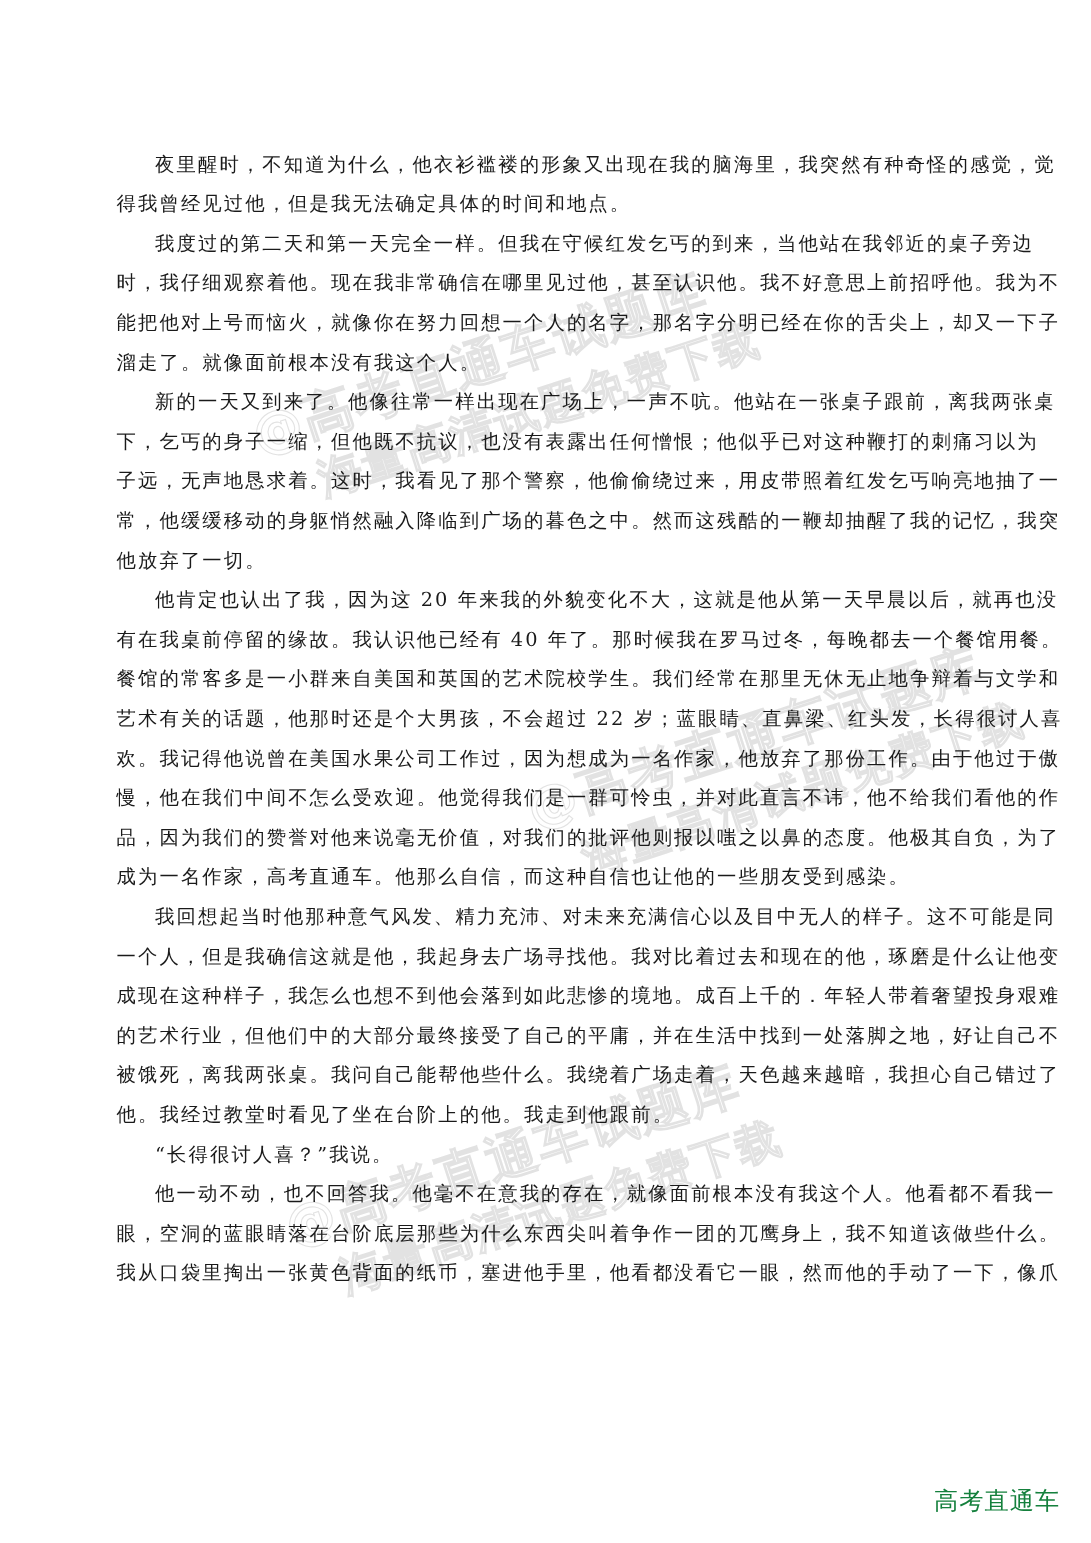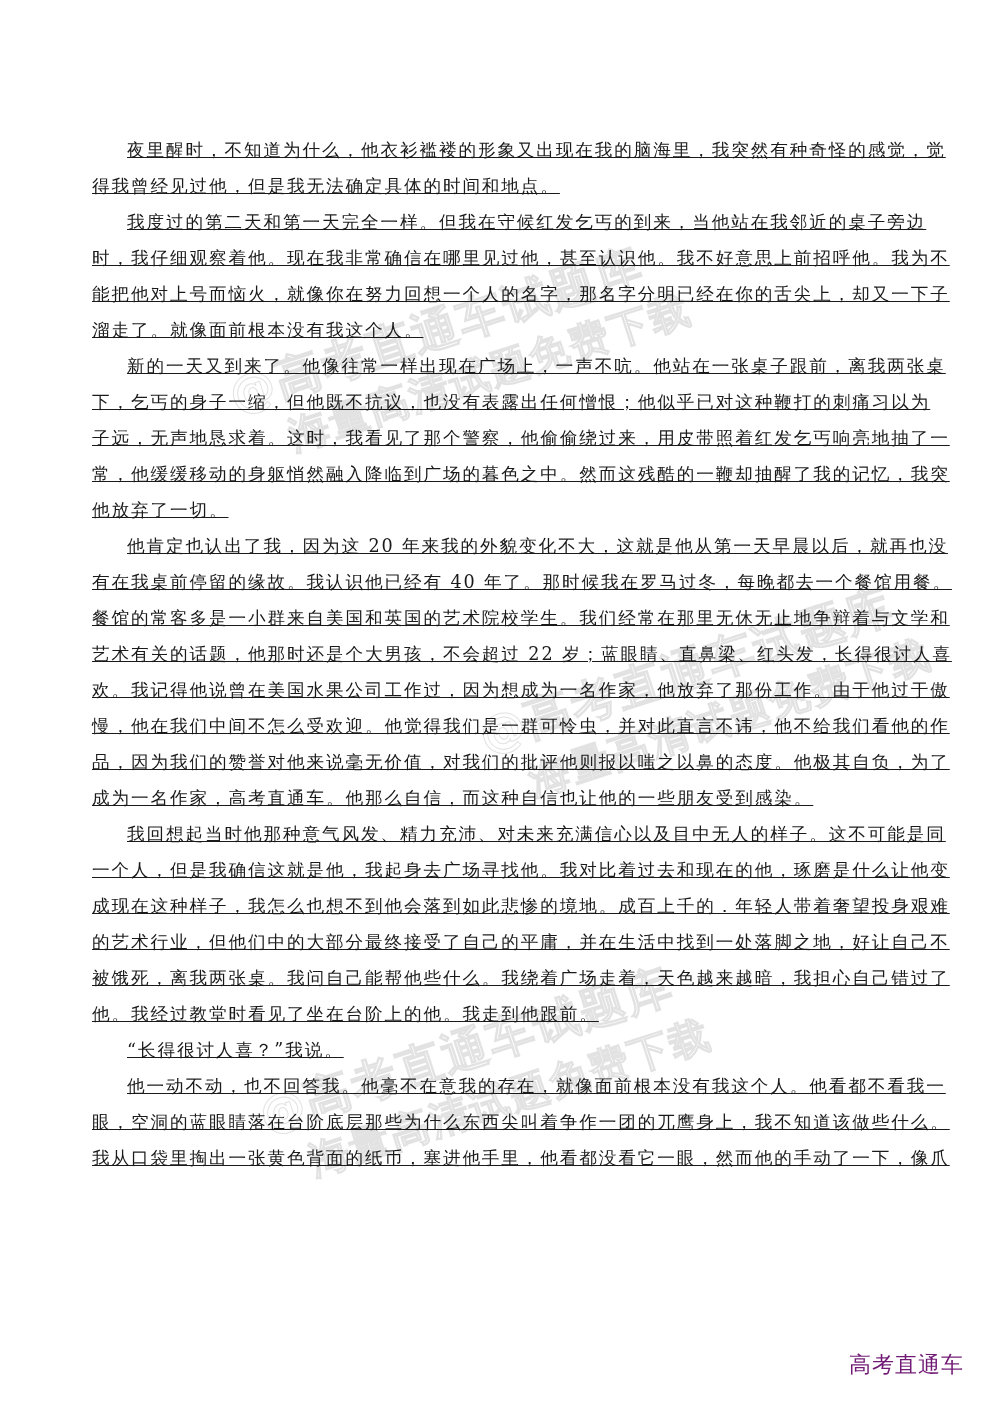--- a/index.html
+++ b/index.html
@@ -17,24 +17,23 @@
     }
     .page {
       position: absolute;
       left: 0; top: 0;
       width: 992px;
       height: 1403px;
       background: #ffffff;
     }
     .text-block {
       position: absolute;
-      left: 92px;
+      left: 106px;
       top: 132px;
       width: 770px;
-      text-decoration: underline;
     }
     .line {
       height: 36px;
       line-height: 36px;
       font-size: 17.6px;
       white-space: nowrap;
       letter-spacing: 1.9px;
       text-align: justify;
       text-align-last: justify;
     }
@@ -60,21 +59,21 @@
     .wm-3 { left: 470px; top: 640px; font-size: 46px; }
     .wm-4 { left: 520px; top: 690px; font-size: 40px; }
     .wm-5 { left: 250px; top: 1020px; font-size: 46px; }
     .wm-6 { left: 300px; top: 1070px; font-size: 40px; }
     .footer-brand {
       position: absolute;
       right: 28px;
       top: 1350px;
       font-family: Liberation Mono, monospace;
       font-size: 22px;
-      color: #701a75;
+      color: #15803d;
       letter-spacing: 1px;
     }
   </style>
 </head>
 <body>
 
 <div class="page">
 
   <div class="watermark wm-1">@高考直通车试题库</div>
   <div class="watermark wm-2">海量高清试题免费下载</div>

